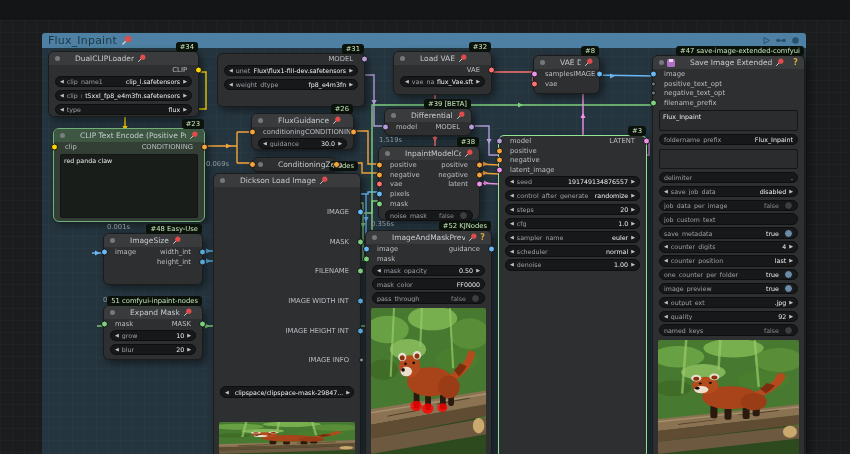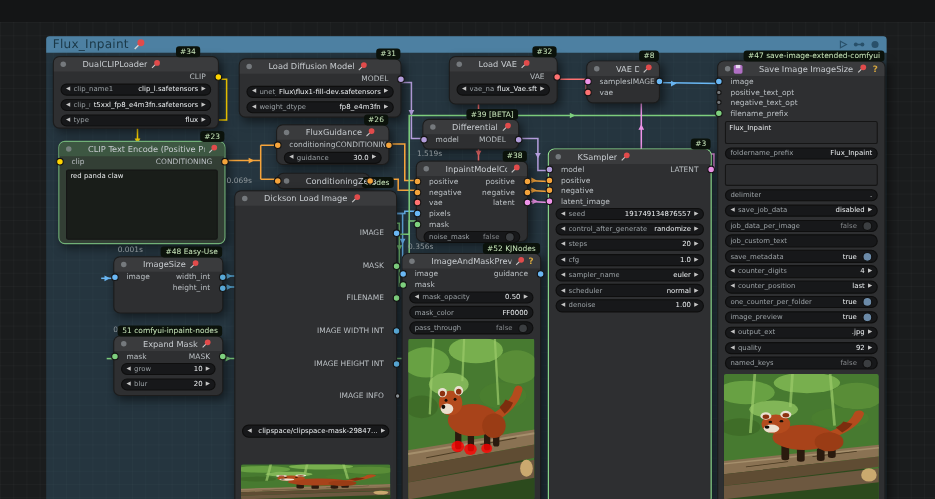--- a/index.html
+++ b/index.html
@@ -115,21 +115,21 @@
       <polygon points="205,303.4 205,308.6 210,306" fill="#7ed07e"></polygon>
       <polygon points="610,53.4 610,58.6 615,56" fill="#6ab8f5"></polygon>
       <polygon points="580.4,98 585.6,98 583,93" fill="#ee93e9"></polygon>
       <polygon points="518,82.4 518,87.6 523,85" fill="#7ed07e"></polygon>
       <polygon points="206,228.4 206,233.6 211,231" fill="#58a8d6"></polygon>
       <polygon points="206,238.4 206,243.6 211,241" fill="#58a8d6"></polygon>
       <polygon points="95,230.4 95,235.6 100,233" fill="#6ab8f5"></polygon>
     </svg>
   <div id="nodes">
       <div class="node" style="left: 48px; top: 31px; width: 149px; height: 64px;">
-        <div class="badge" style="top: -10px; right: 16px;">#34</div>
+        <div class="badge" style="top: -10px; right: 0px;">#34</div>
         <div class="nhead">
           <span class="cdot"></span>
           <span class="ntitle">DualCLIPLoader</span>
           <svg class="pin" width="9" height="9" viewBox="0 0 9 9">
             <line x1="1.2" y1="7.8" x2="4.2" y2="4.8" stroke="#c9c9c9" stroke-width="1"></line>
             <circle cx="5.8" cy="3.2" r="2.6" fill="#e14b4b"></circle>
           </svg>
         </div>
         <div class="row">
           <span class="lout">CLIP</span>
@@ -219,28 +219,20 @@
         </div>
         <div class="widget">
           <span class="arr">◀</span>
           <span class="wl">blur</span>
           <span class="wv">20</span>
           <span class="arr">▶</span>
         </div>
       </div>
       <div class="node" style="left: 217px; top: 33px; width: 146px; height: 52px;">
         <div class="badge" style="top: -10px; right: 0px;">#31</div>
-        <div class="nhead">
-          <span class="cdot"></span>
-          <span class="ntitle">Load Diffusion Model</span>
-          <svg class="pin" width="9" height="9" viewBox="0 0 9 9">
-            <line x1="1.2" y1="7.8" x2="4.2" y2="4.8" stroke="#c9c9c9" stroke-width="1"></line>
-            <circle cx="5.8" cy="3.2" r="2.6" fill="#e14b4b"></circle>
-          </svg>
-        </div>
         <div class="row">
           <span class="lout">MODEL</span>
           <span class="dot dout" style="background: rgb(179, 157, 219);"></span>
         </div>
         <div class="widget">
           <span class="arr">◀</span>
           <span class="wl">unet_name</span>
           <span class="wv">Flux\flux1-fill-dev.safetensors</span>
           <span class="arr">▶</span>
         </div>
@@ -364,21 +356,21 @@
               <circle cx="56" cy="56" r="3" fill="#8c3110"></circle>
   <ellipse cx="43" cy="74" rx="7" ry="5.5" fill="#ecdfce"></ellipse>
   <circle cx="42" cy="65" r="1.6" fill="#140d06"></circle>
               <circle cx="52" cy="64" r="1.6" fill="#140d06"></circle>
   <circle cx="39" cy="72" r="2.2" fill="#140d06"></circle>
  </g>
 
  </svg>
         </div>
       </div>
-      <div class="node" style="left: 408px; top: 31px; width: 97px; height: 42px;">
+      <div class="node" style="left: 393px; top: 31px; width: 97px; height: 42px;">
         <div class="badge" style="top: -10px; right: 0px;">#32</div>
         <div class="nhead">
           <span class="cdot"></span>
           <span class="ntitle">Load VAE</span>
           <svg class="pin" width="9" height="9" viewBox="0 0 9 9">
             <line x1="1.2" y1="7.8" x2="4.2" y2="4.8" stroke="#c9c9c9" stroke-width="1"></line>
             <circle cx="5.8" cy="3.2" r="2.6" fill="#e14b4b"></circle>
           </svg>
         </div>
         <div class="row">
@@ -557,28 +549,20 @@
           <span class="lout">IMAGE</span>
           <span class="dot dout" style="background: rgb(106, 184, 245);"></span>
         </div>
         <div class="row">
           <span class="dot din" style="background: rgb(255, 114, 114);"></span>
           <span class="lin">vae</span>
         </div>
       </div>
       <div class="node selected" style="left: 498px; top: 115px; width: 147px; height: 322px;">
         <div class="badge" style="top: -10px; right: 0px;">#3</div>
-        <div class="nhead">
-          <span class="cdot"></span>
-          <span class="ntitle">KSampler</span>
-          <svg class="pin" width="9" height="9" viewBox="0 0 9 9">
-            <line x1="1.2" y1="7.8" x2="4.2" y2="4.8" stroke="#c9c9c9" stroke-width="1"></line>
-            <circle cx="5.8" cy="3.2" r="2.6" fill="#e14b4b"></circle>
-          </svg>
-        </div>
         <div class="row">
           <span class="dot din" style="background: rgb(179, 157, 219);"></span>
           <span class="lin">model</span>
           <span class="lout">LATENT</span>
           <span class="dot dout" style="background: rgb(238, 147, 233);"></span>
         </div>
         <div class="row">
           <span class="dot din" style="background: rgb(245, 164, 59);"></span>
           <span class="lin">positive</span>
         </div>
@@ -631,21 +615,21 @@
           <span class="wl">denoise</span>
           <span class="wv">1.00</span>
           <span class="arr">▶</span>
         </div>
       </div>
       <div class="node" style="left: 652px; top: 35px; width: 151px; height: 403px;">
         <div class="badge" style="top: -10px; right: 0px;">#47 save-image-extended-comfyui</div>
         <div class="nhead">
           <span class="cdot"></span>
           <span class="saveic"></span>
-          <span class="ntitle">Save Image ImageSize</span>
+          <span class="ntitle">Save Image Extended</span>
           <svg class="pin" width="9" height="9" viewBox="0 0 9 9">
             <line x1="1.2" y1="7.8" x2="4.2" y2="4.8" stroke="#c9c9c9" stroke-width="1"></line>
             <circle cx="5.8" cy="3.2" r="2.6" fill="#e14b4b"></circle>
           </svg>
           <span class="help">?</span>
         </div>
         <div class="row">
           <span class="dot din" style="background: rgb(106, 184, 245);"></span>
           <span class="lin">image</span>
         </div>

